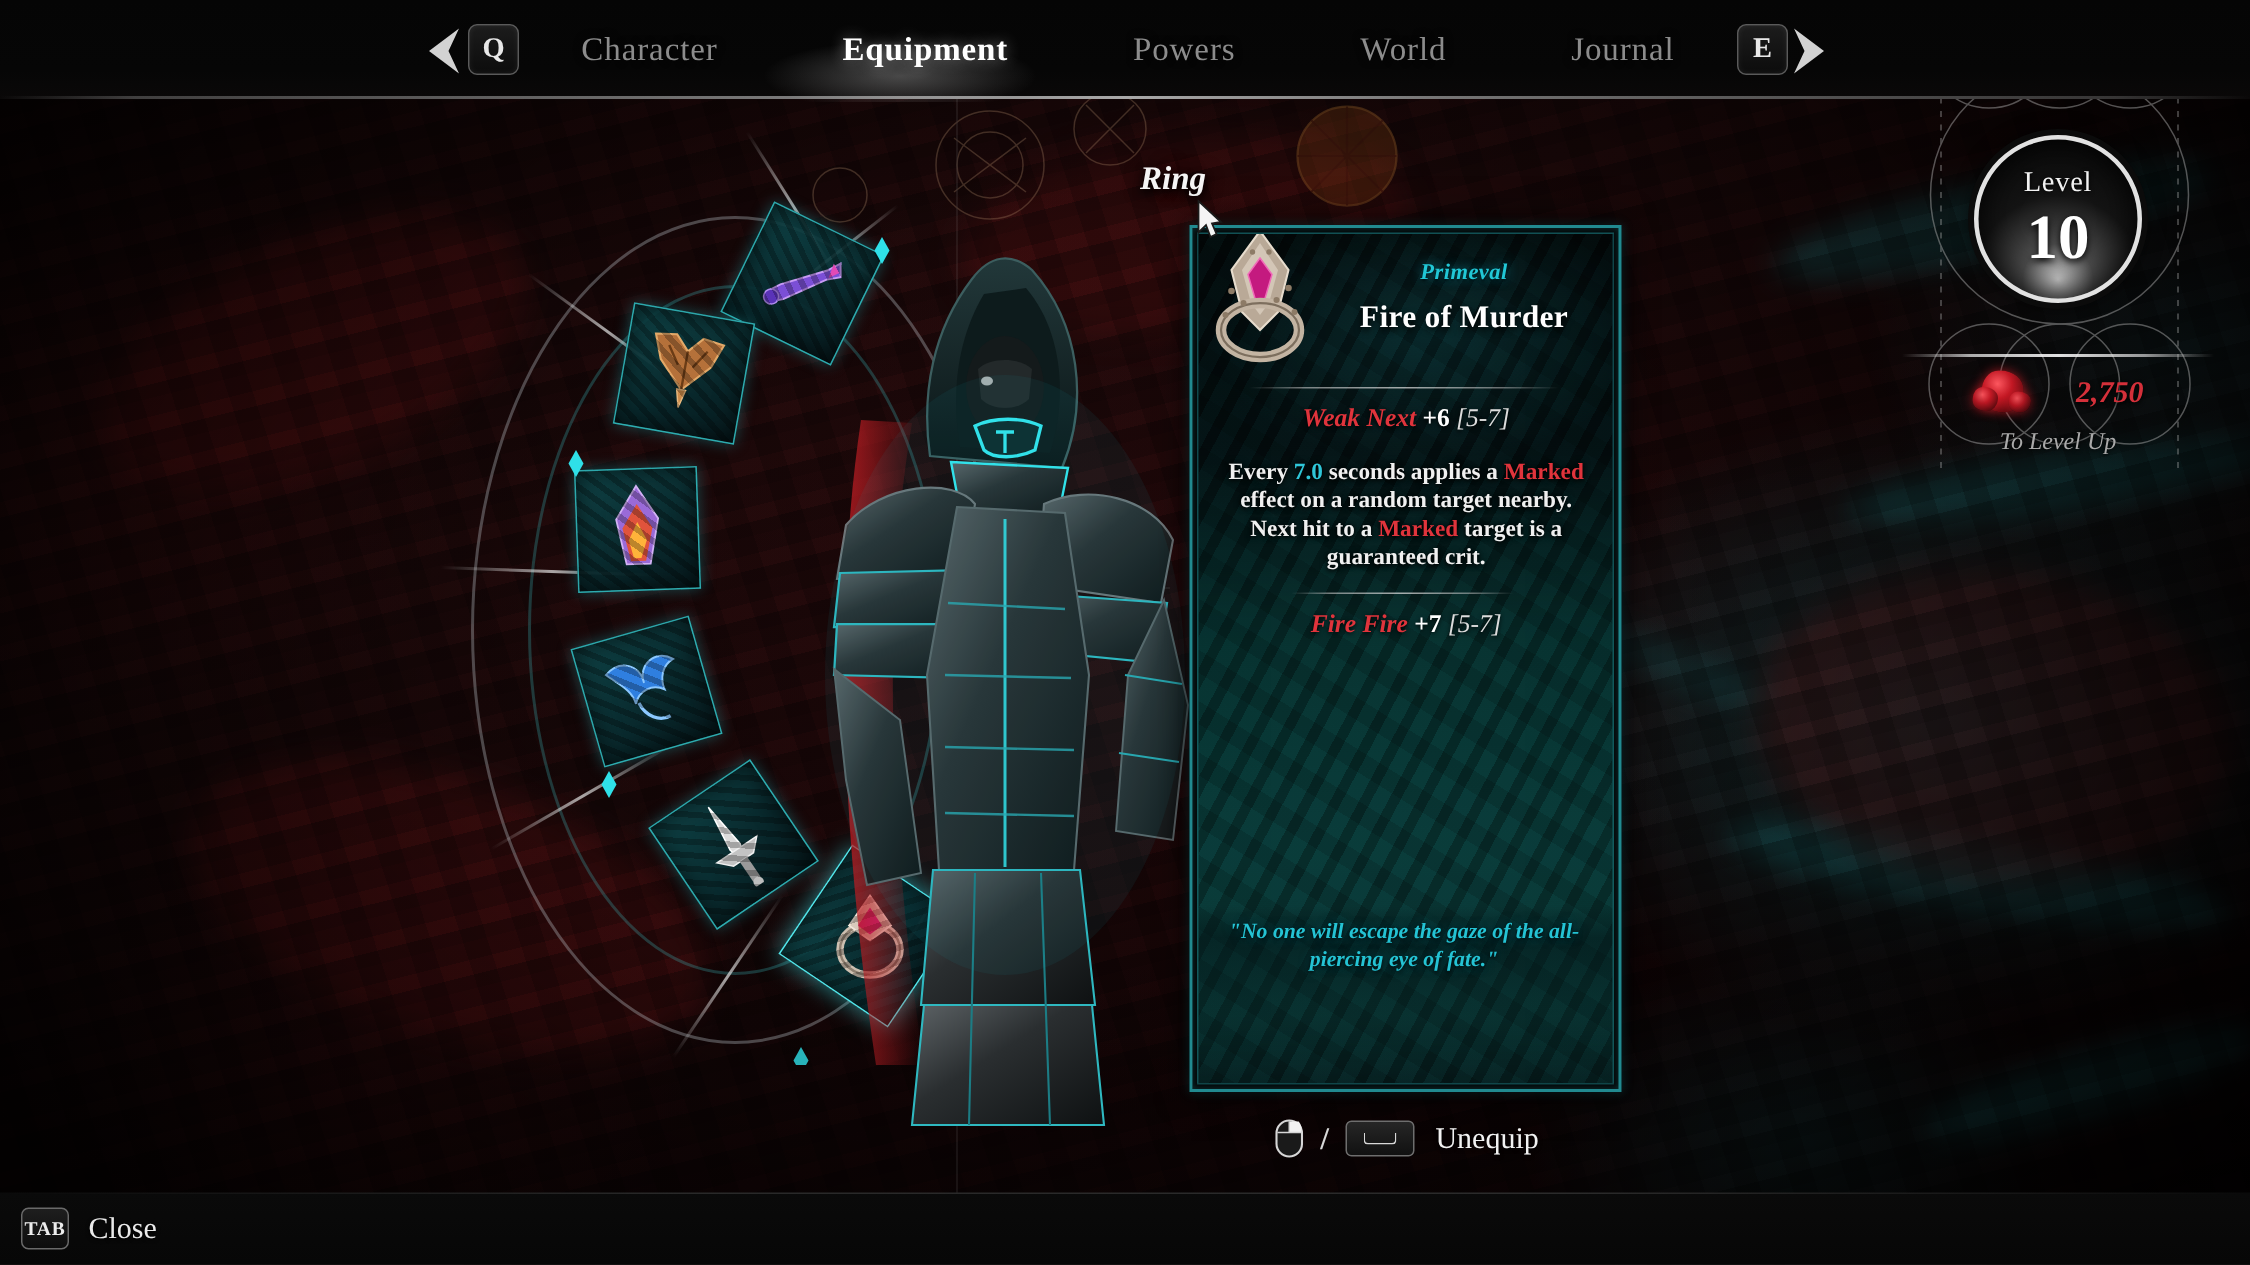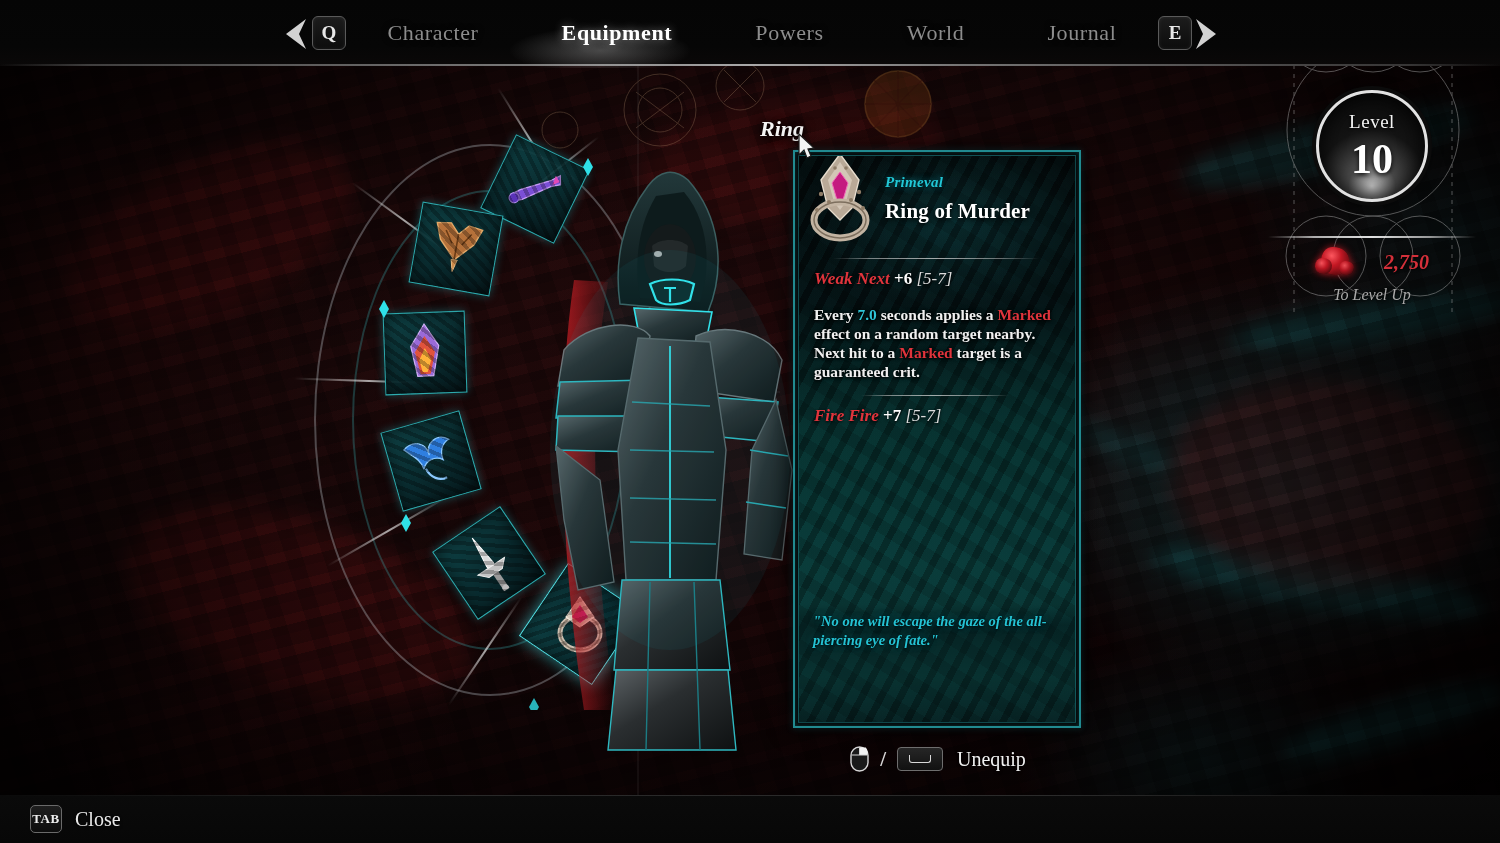--- a/index.html
+++ b/index.html
@@ -151,41 +151,42 @@
     pointer-events:none;
   }
   .wheel-ring.inner{ left:52px; top:60px; width:276px; height:460px; border-color:rgba(60,200,205,.26); }
   .tick{ position:absolute; background:linear-gradient(90deg,rgba(230,230,230,0),rgba(225,225,225,.72),rgba(230,230,230,0)); height:1.5px; }
 
   
   #hero{ position:absolute; left:530px; top:150px; width:330px; height:620px; z-index:20; pointer-events:none; }
 
   
   #slotlabel{
-    position:absolute; left:760px; top:116px; z-index:44;
+    position:absolute; left:760px; top:106px; z-index:44;
     font-size:22px; font-style:italic; font-weight:bold; color:#f5f5f5;
     text-shadow:0 2px 6px #000, 0 0 12px rgba(0,0,0,.9);
   }
   #cursor{ position:absolute; left:797px; top:133px; z-index:60; }
 
   
   #tooltip{
     position:absolute; left:793px; top:150px; width:288px; height:578px; z-index:45;
     border:2px solid rgba(36,150,156,.92);
     background:#040809;
     box-shadow:0 0 22px rgba(0,0,0,.92), 0 0 7px rgba(30,170,178,.30), inset 0 0 4px rgba(40,180,186,.25);
     padding:3px;
   }
   #tipinner{
     position:relative; width:100%; height:100%;
     border:1px solid rgba(26,118,124,.55);
     background:
       radial-gradient(ellipse 200px 120px at 55% 12%, rgba(14,66,70,.55), rgba(4,12,14,0) 72%),
       linear-gradient(180deg,#04090a 0%,#051113 26%,#07312f 48%,#0a3b39 72%,#0a3634 92%,#072223 100%);
     overflow:hidden;
+    text-align:center;
   }
   #tipinner:before{
     content:""; position:absolute; inset:0;
     background:
       repeating-linear-gradient(118deg, rgba(0,0,0,.30) 0 7px, rgba(16,80,80,.10) 7px 17px),
       repeating-linear-gradient(32deg, rgba(0,0,0,.18) 0 13px, rgba(0,0,0,0) 13px 29px);
     opacity:.85; pointer-events:none;
   }
   #tiphead{ position:relative; height:96px; z-index:3; }
   #tipicon{ position:absolute; left:-2px; top:-6px; width:86px; height:92px; }
@@ -240,21 +241,21 @@
 
   #bottombar{
     position:absolute; left:0; bottom:0; width:1500px; height:48px; z-index:50;
     background:linear-gradient(180deg,#0a0a0a,#070707);
     display:flex; align-items:center;
   }
   #bottombar .topline{
     position:absolute; left:0; top:0; width:1500px; height:1px;
     background:linear-gradient(90deg,rgba(255,255,255,0),rgba(150,150,150,.22) 30%,rgba(160,160,160,.22) 70%,rgba(255,255,255,0));
   }
-  #closehint{ display:flex; align-items:center; gap:13px; margin-left:30px; cursor:pointer; }
+  #closehint{ display:flex; align-items:center; gap:13px; margin-left:14px; cursor:pointer; }
   .tabkey{
     width:32px; height:28px; border-radius:5px; border:1.5px solid #6a6a6a;
     background:linear-gradient(180deg,#1e1e1e,#0d0d0d);
     display:flex; align-items:center; justify-content:center;
     font-size:13px; font-weight:bold; color:#ededed; letter-spacing:.5px;
   }
   #closehint .lbl{ font-size:20px; color:#eaeaea; text-shadow:0 1px 3px #000; }
 </style>
 </head>
 <body>
@@ -521,21 +522,21 @@
             <circle cx="54" cy="50" r="2"></circle>
           <circle cx="62" cy="42" r="2.2"></circle>
             <circle cx="20" cy="60" r="2"></circle>
             <circle cx="66" cy="58" r="2"></circle>
           <circle cx="38" cy="18" r="1.8"></circle>
             <circle cx="49" cy="18" r="1.8"></circle>
         </g>
       </svg>
       <div id="tiptext">
         <div class="rarity">Primeval</div>
-        <div class="itemname">Ring of Murder</div>
+        <div class="itemname">Fire of Murder</div>
       </div>
     </div>
 
     <div class="divline"></div>
 
     <div class="affix">
       <div class="affix-head">
         <span class="affix-name">Weak Next</span>
         <span class="affix-val">+6</span>
         <span class="affix-range">[5-7]</span>

